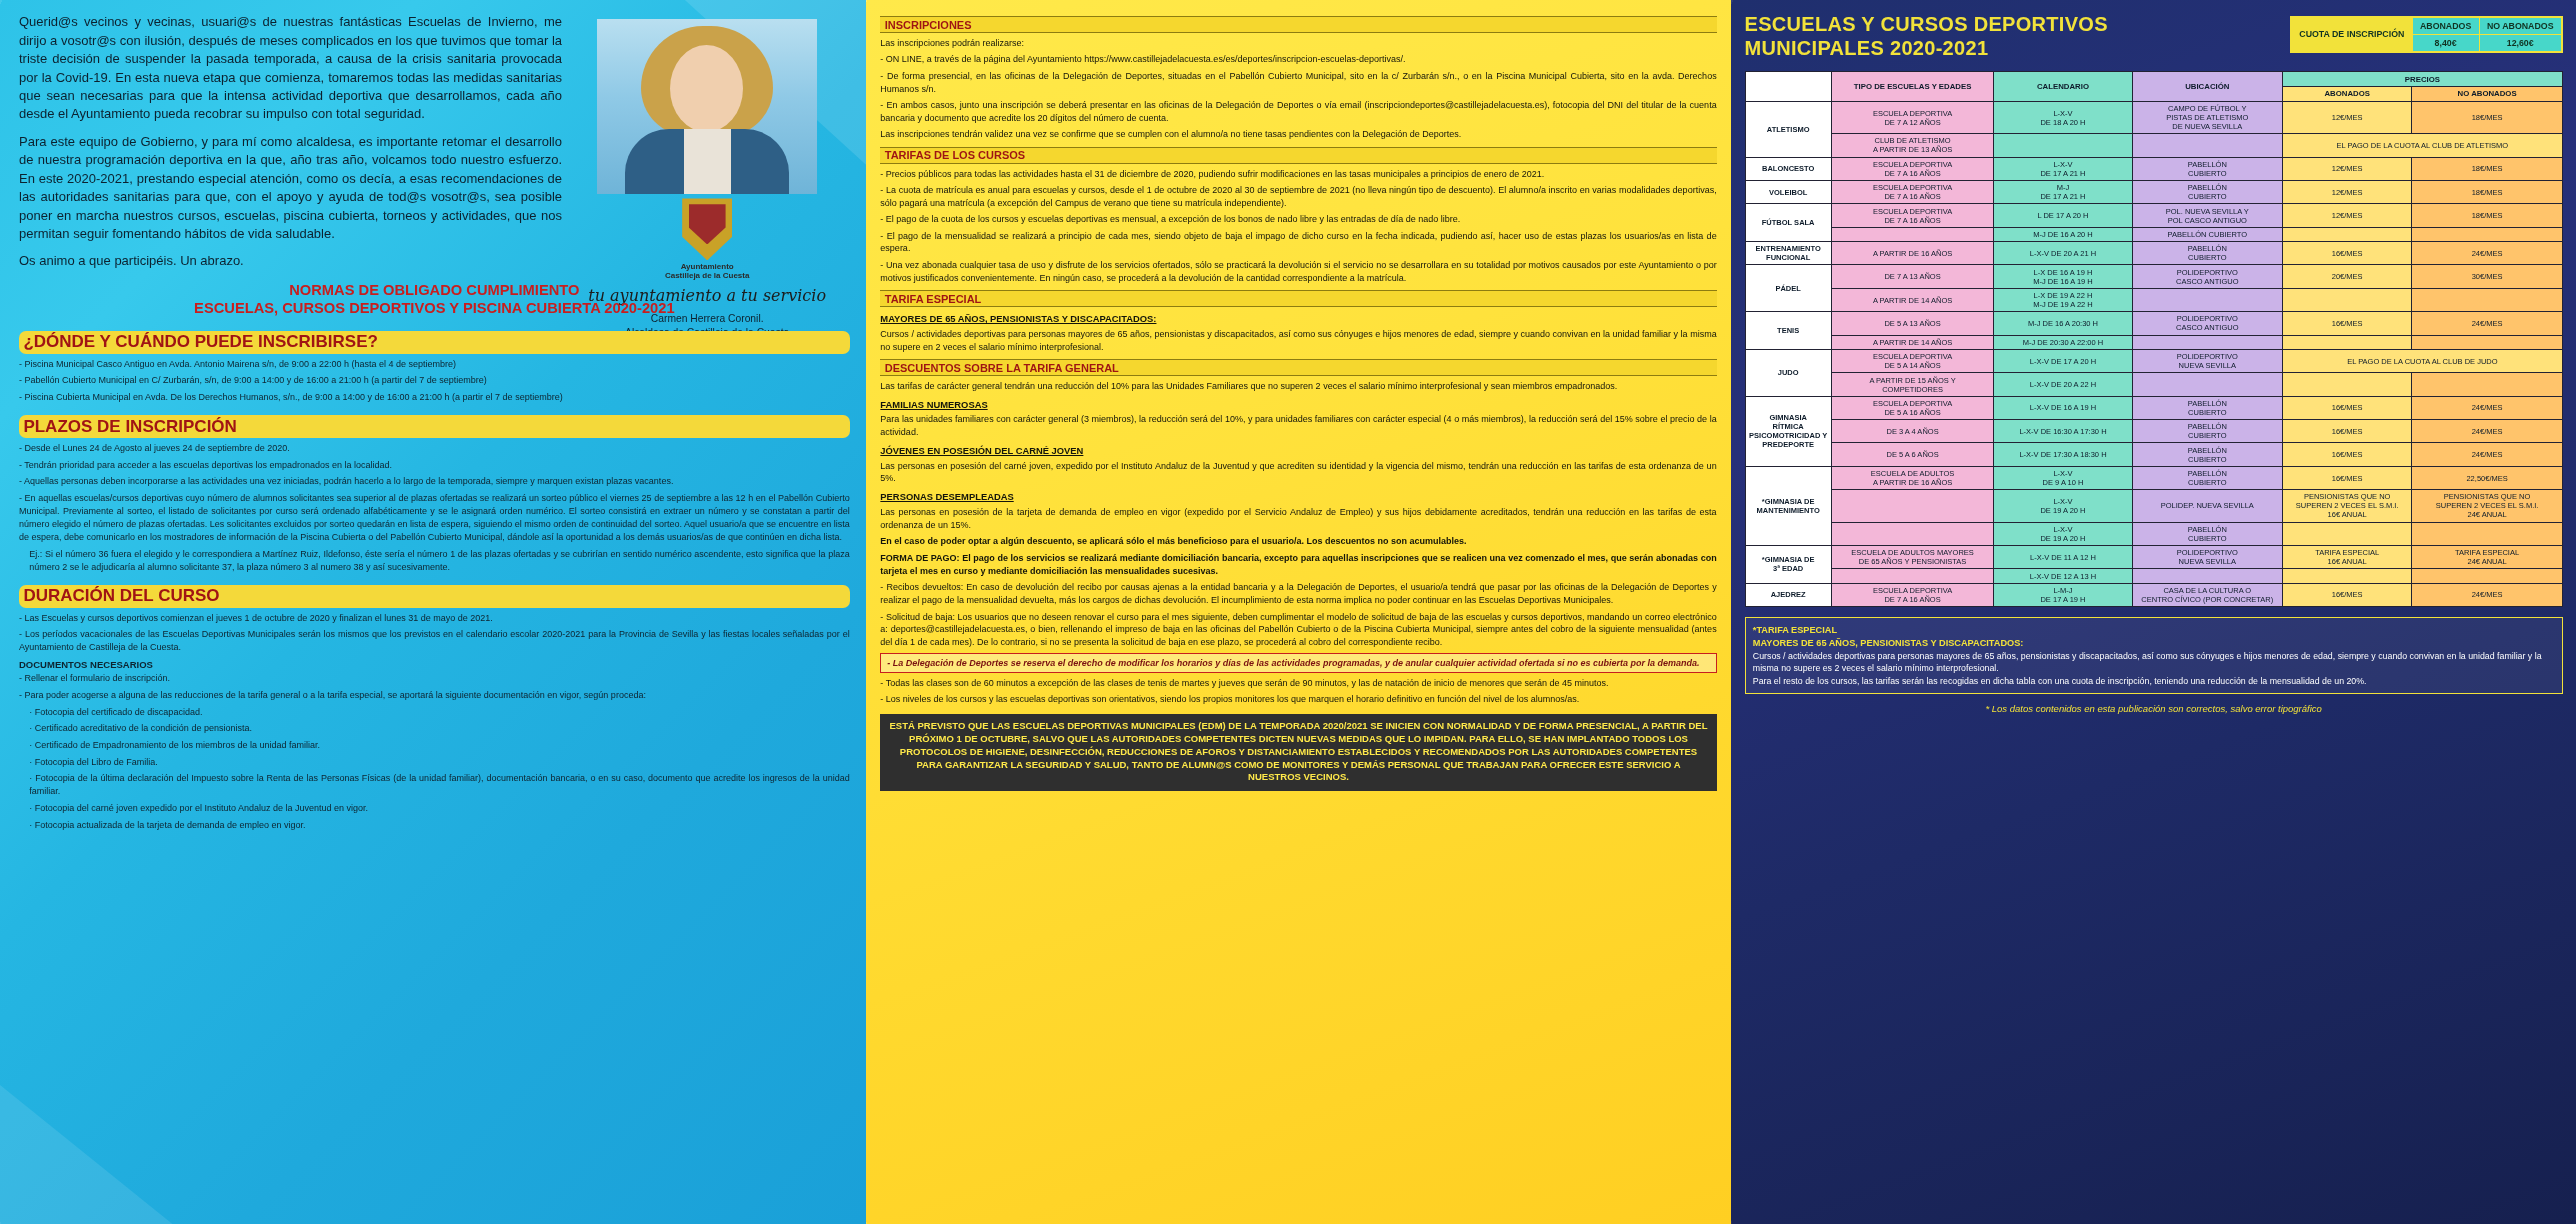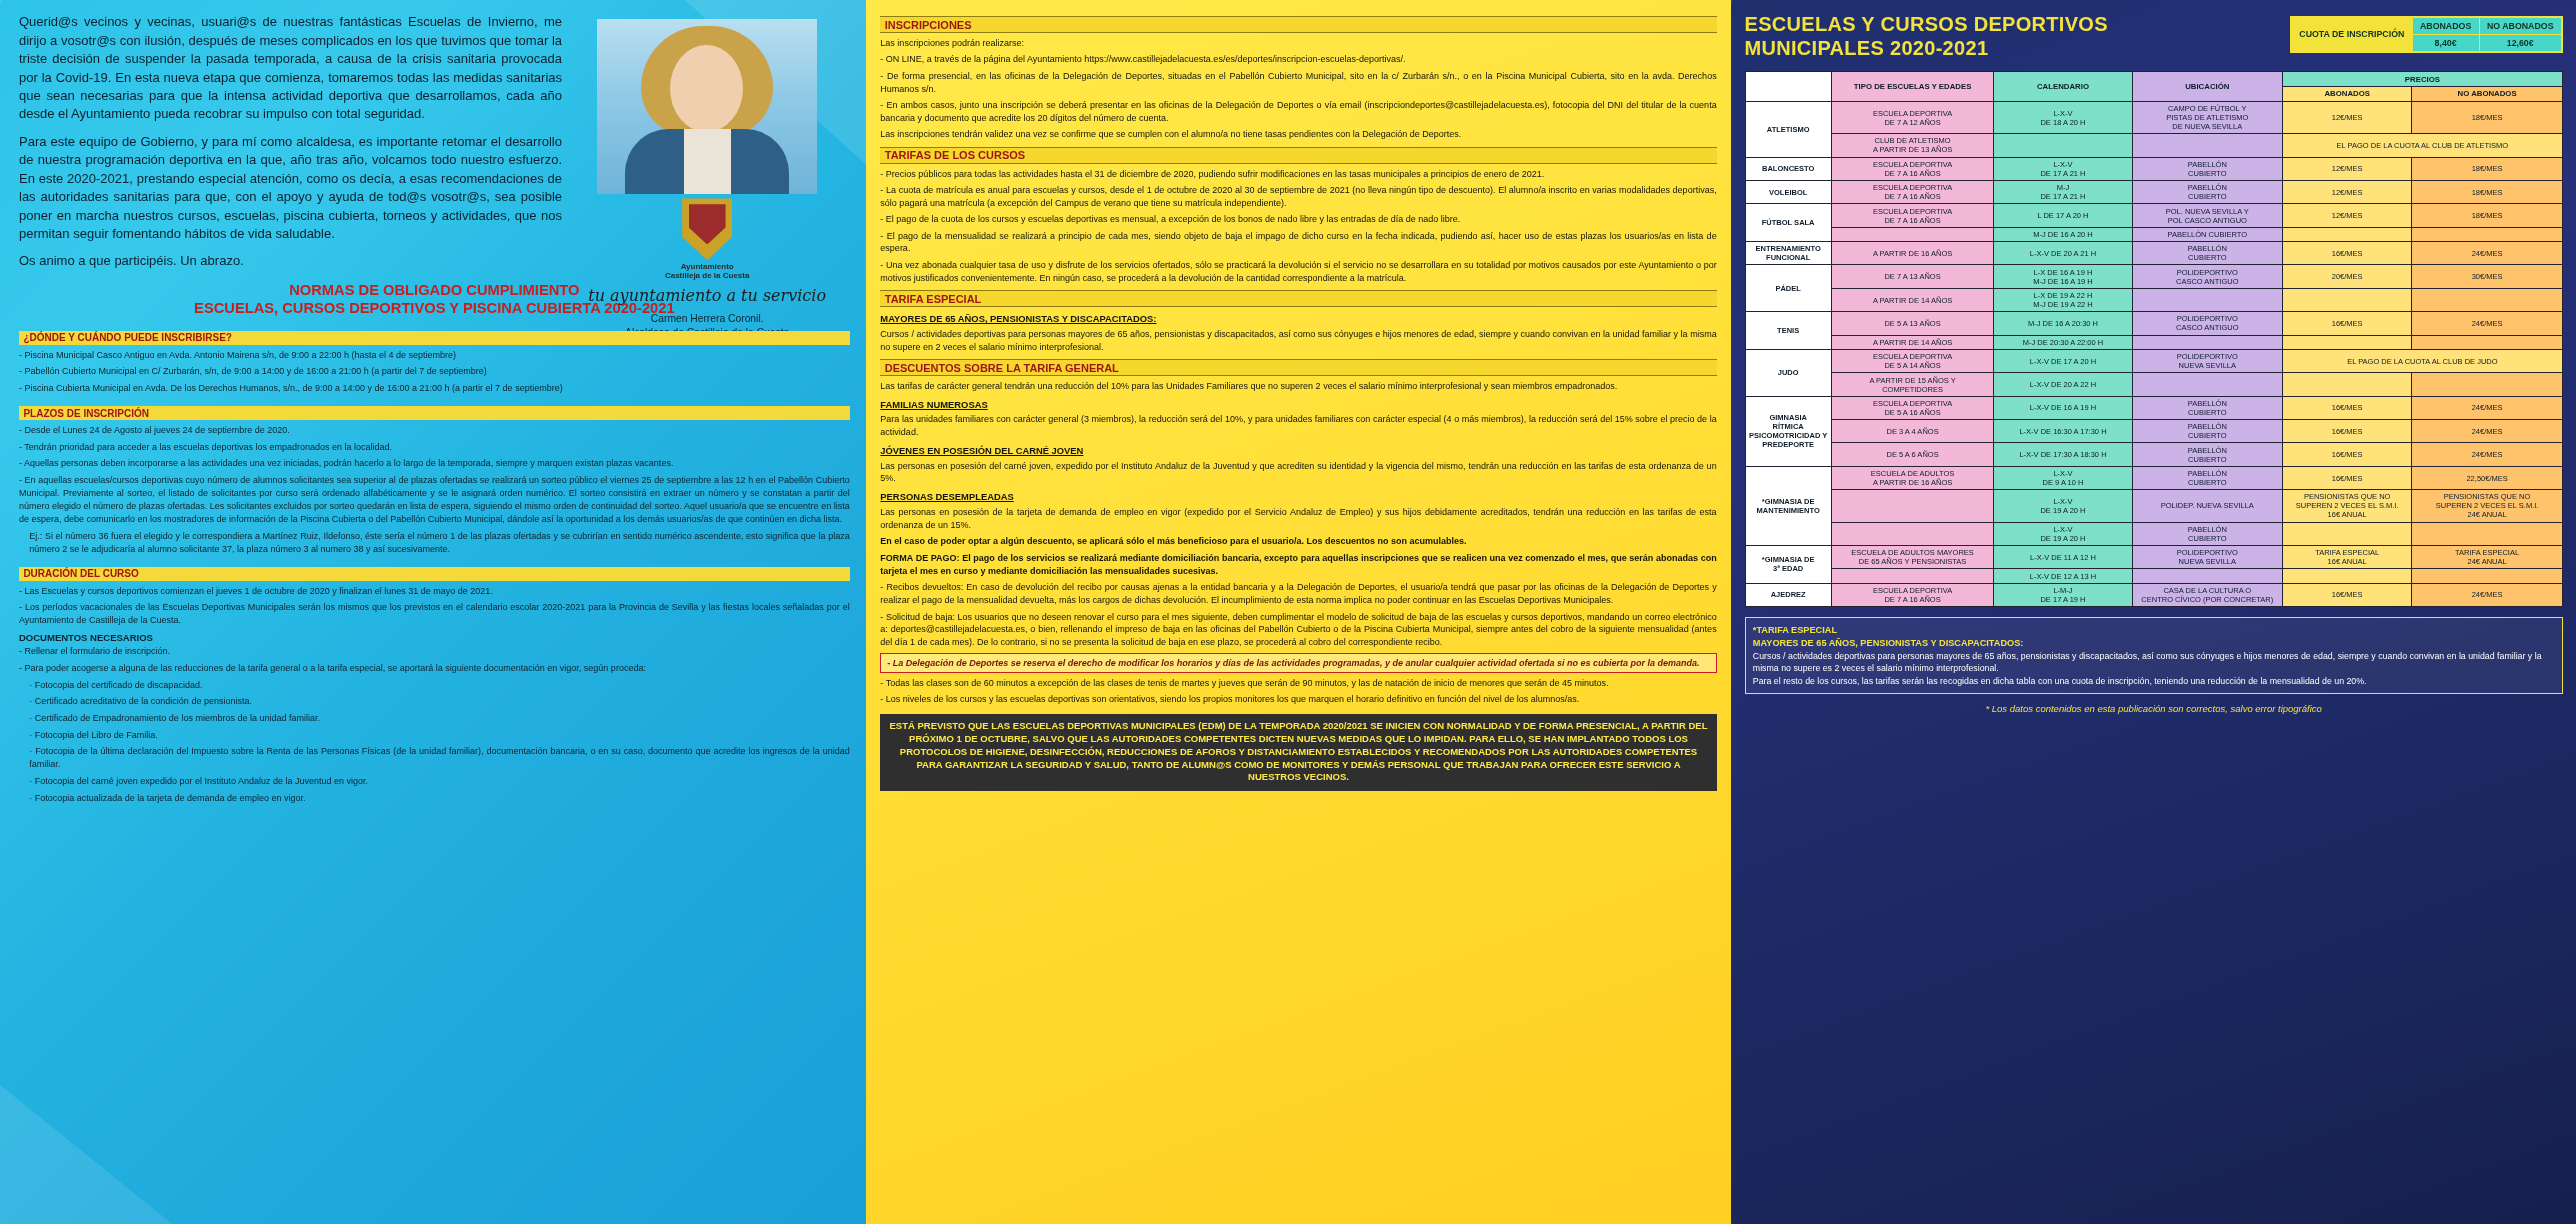--- a/index.html
+++ b/index.html
@@ -86,22 +86,22 @@
     color:#1c1c1c; margin:5.9px 0 7.3px;
   }
   .mayor-name{font-size:10.3px;color:#0c2230;line-height:1.35;}
 
   .norms-title{
     position:relative;z-index:3;text-align:center;color:#c81e1e;font-weight:bold;
     font-size:14.7px;line-height:1.25;margin:10.3px 0 5.9px;
   }
   .qsec { position:relative;z-index:3; }
   .qhead{
-    background:#f4d93a;color:#a01414;font-weight:bold;font-size:10px;
-    padding:1.5px 4.4px;margin:7.3px 0 3.7px;display:inline-block;width:100%;
+    background:#f4d93a;color:#a01414;font-weight:bold;font-size:17px;
+    padding:1.5px 4.4px;margin:7.3px 0 3.7px;display:inline-block;width:100%;border-radius:7px;
   }
   .qbody{ font-size:9px;line-height:1.45;color:#0d2430;text-align:justify; }
   .qbody p{margin:0 0 3.7px 0;}
   .indent{padding-left:10.3px;}
 
   
   .center{
     width:866px;
     background:linear-gradient(160deg,#ffe94a 0%,#ffe23c 35%,#ffd92e 65%,#ffcf22 100%);
     padding:10.3px 14.7px 7.3px 14.7px;

